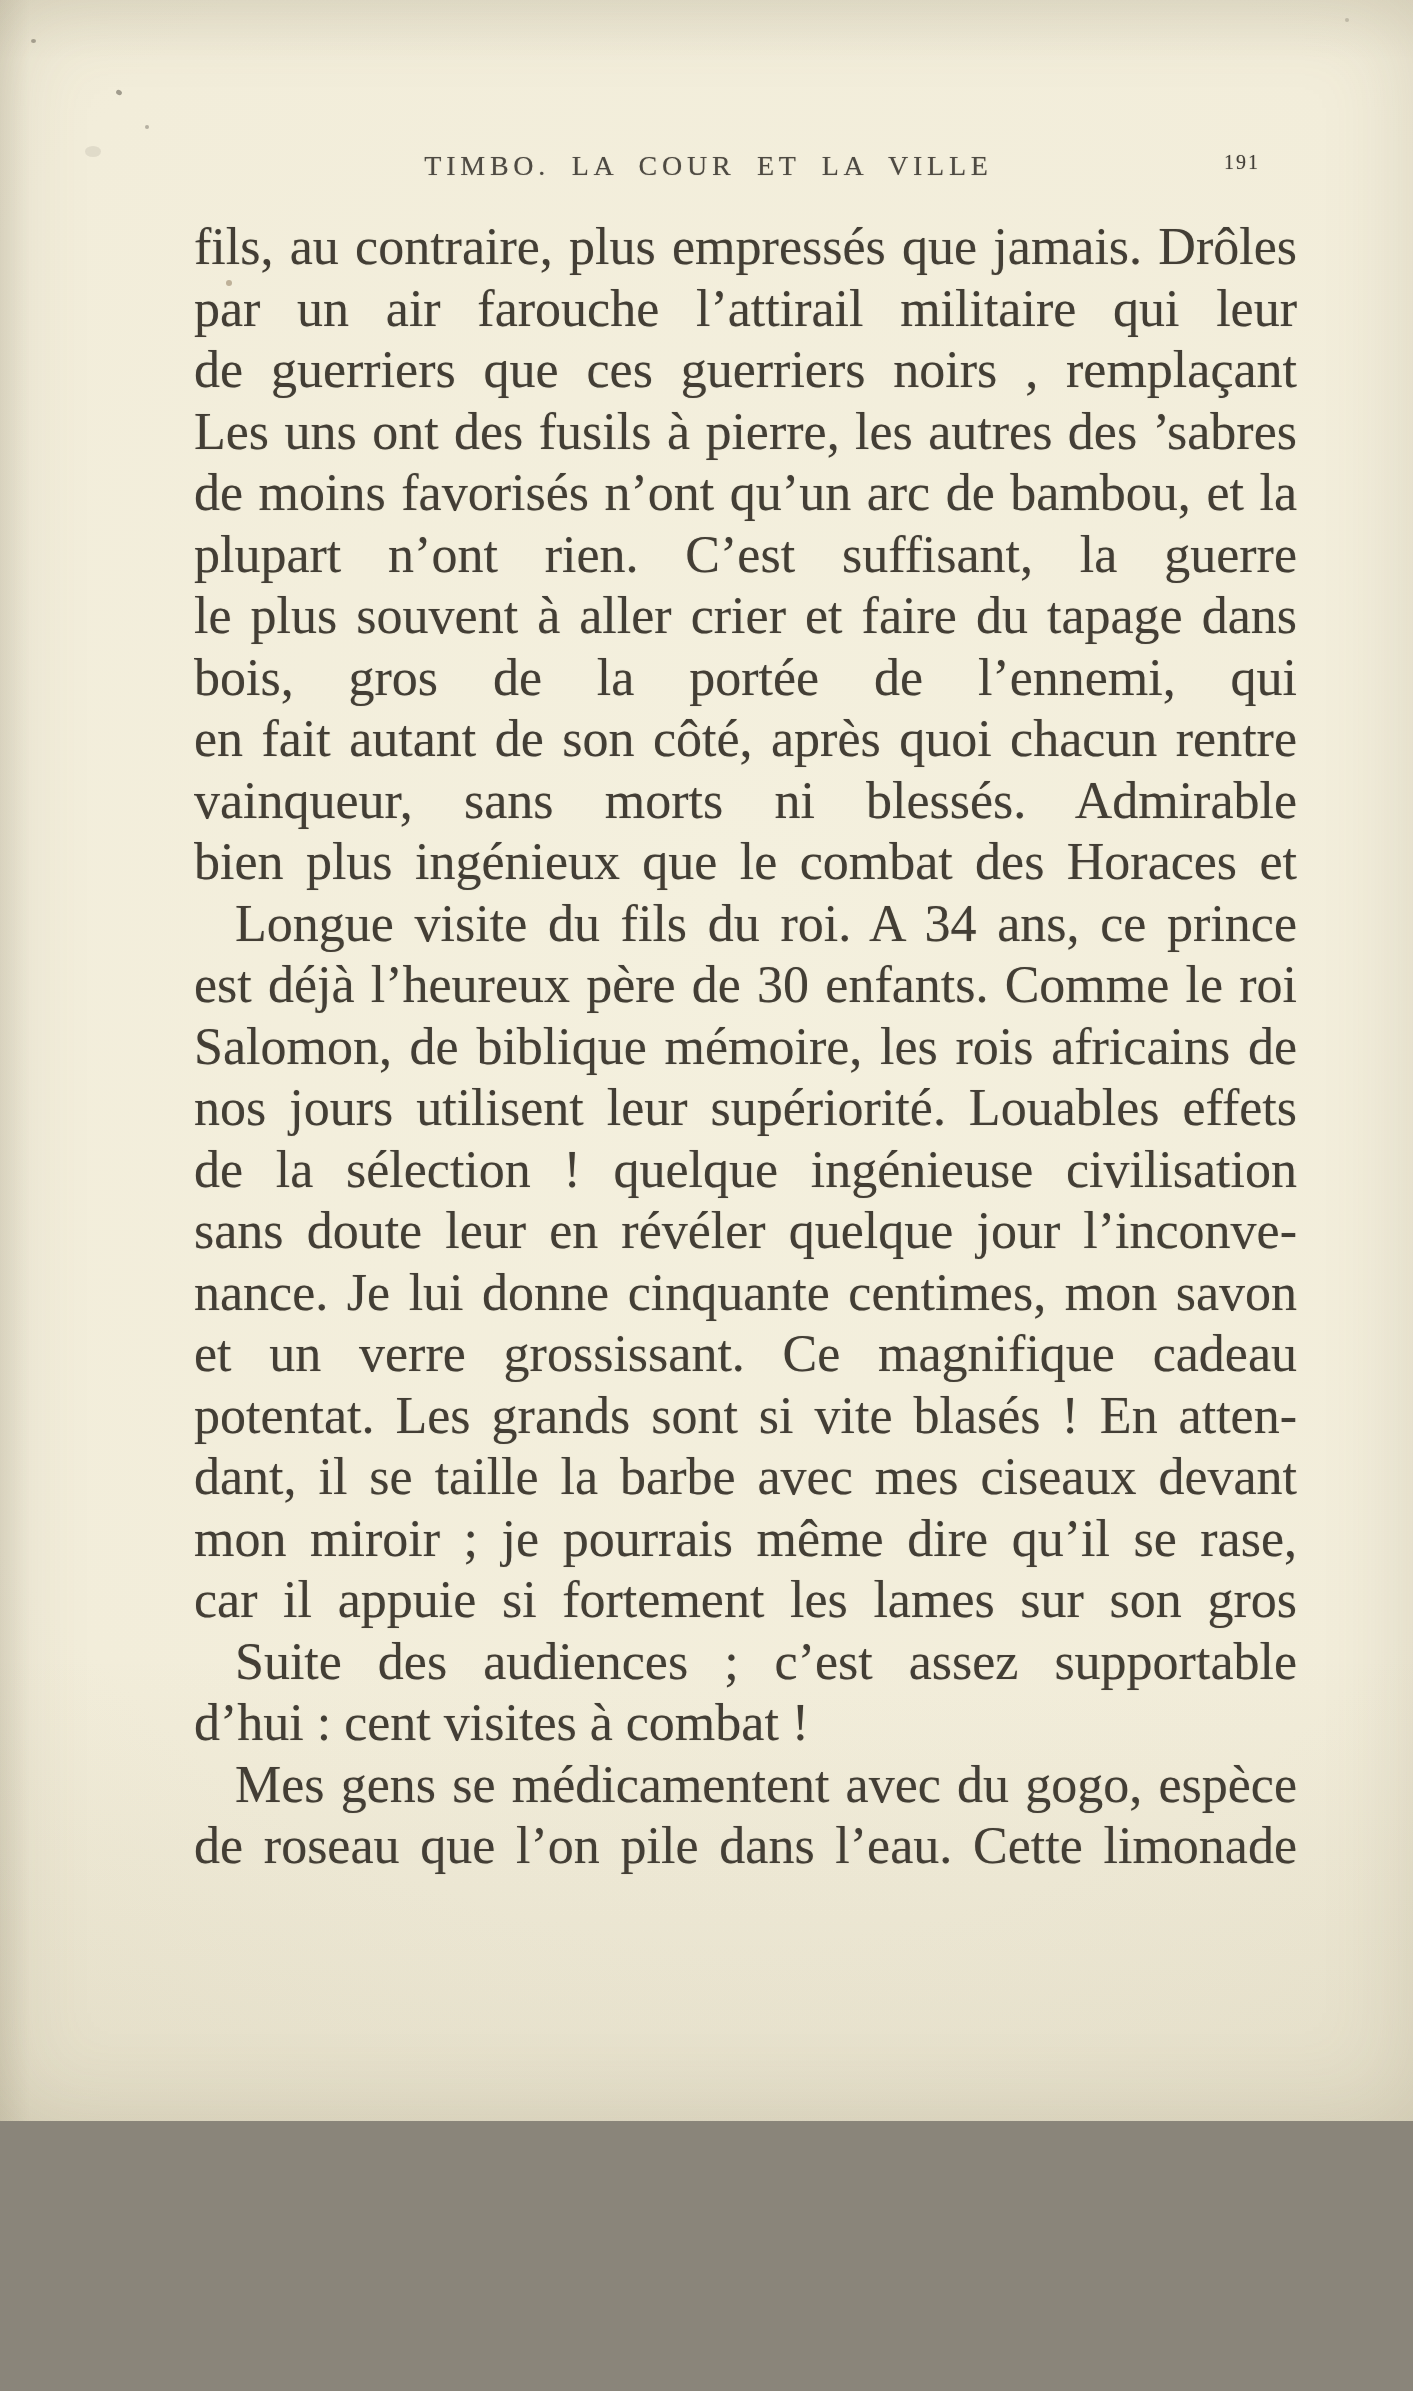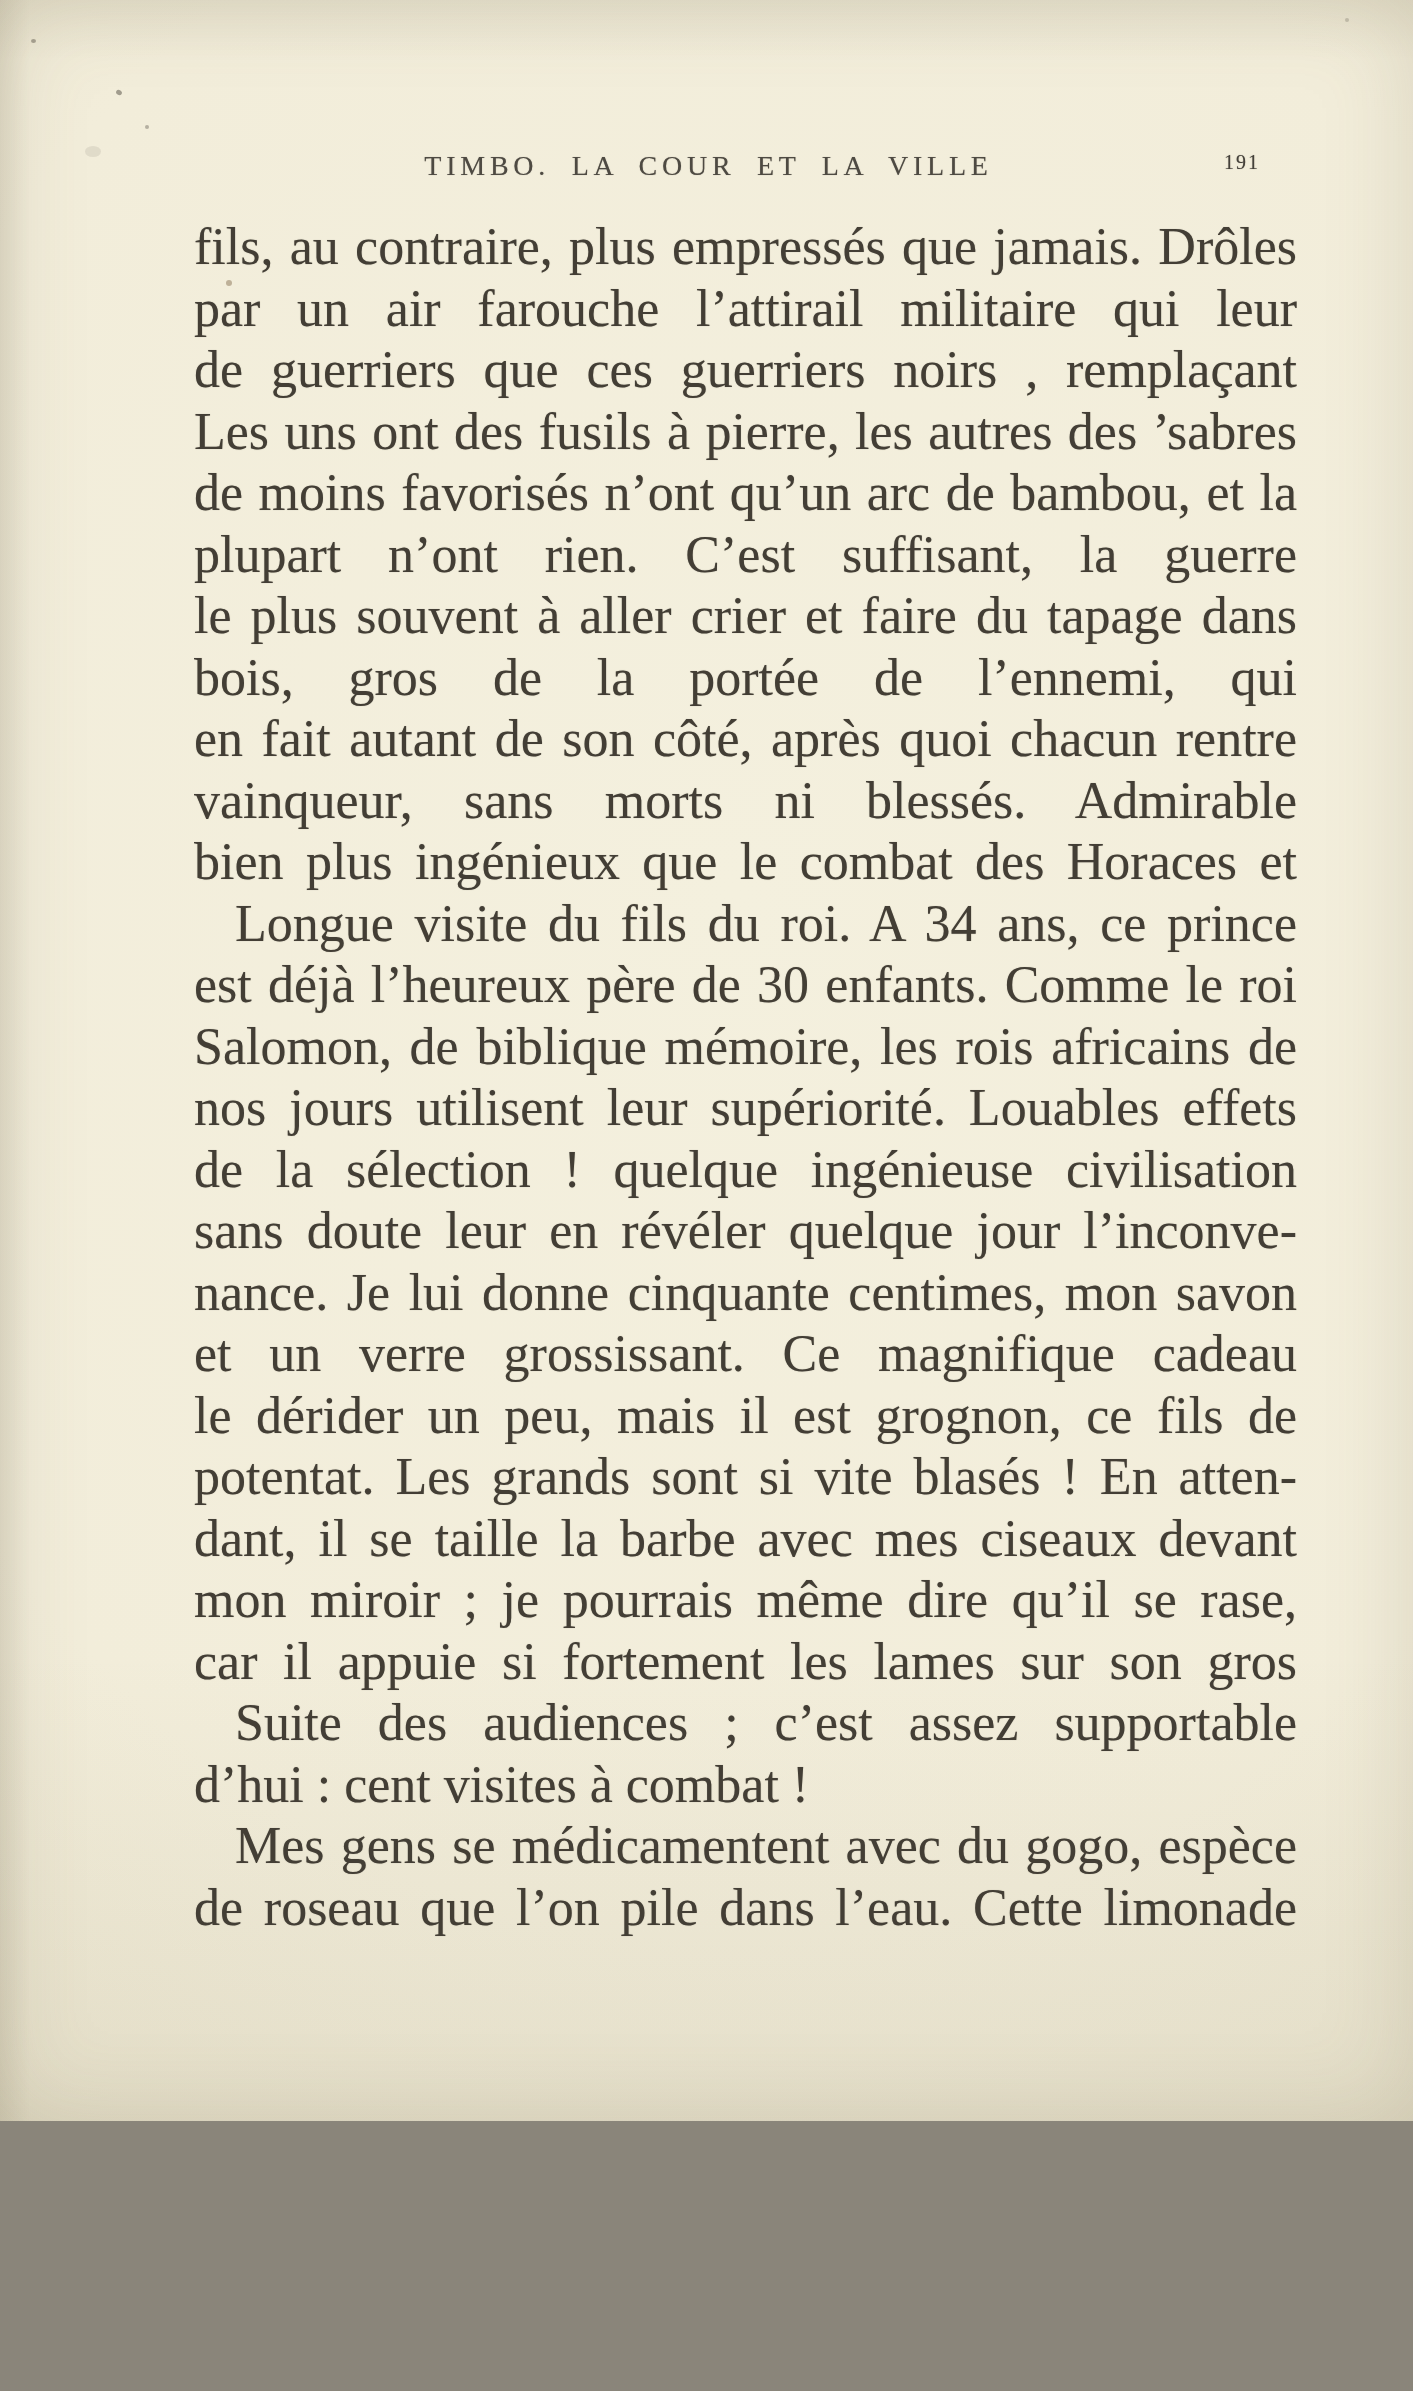--- a/index.html
+++ b/index.html
@@ -113,21 +113,20 @@
     <div class="line">vainqueur, sans morts ni blessés. Admirable système,</div>
     <div class="line">bien plus ingénieux que le combat des Horaces et des</div>
     <div class="line indent">Longue visite du fils du roi. A 34 ans, ce prince</div>
     <div class="line">est déjà l’heureux père de 30 enfants. Comme le roi</div>
     <div class="line">Salomon, de biblique mémoire, les rois africains de</div>
     <div class="line">nos jours utilisent leur supériorité. Louables effets</div>
     <div class="line">de la sélection ! quelque ingénieuse civilisation viendra</div>
     <div class="line">sans doute leur en révéler quelque jour l’inconve-</div>
     <div class="line">nance. Je lui donne cinquante centimes, mon savon</div>
     <div class="line">et un verre grossissant. Ce magnifique cadeau devrait</div>
-    <div class="line">le dérider un peu, mais il est grognon, ce fils de</div>
     <div class="line">potentat. Les grands sont si vite blasés ! En atten-</div>
     <div class="line">dant, il se taille la barbe avec mes ciseaux devant</div>
     <div class="line">mon miroir ; je pourrais même dire qu’il se rase,</div>
     <div class="line">car il appuie si fortement les lames sur son gros</div>
     <div class="line indent">Suite des audiences ; c’est assez supportable aujour-</div>
     <div class="line end">d’hui : cent visites à combat !</div>
     <div class="line indent">Mes gens se médicamentent avec du gogo, espèce</div>
     <div class="line">de roseau que l’on pile dans l’eau. Cette limonade</div>
   </div>
 

